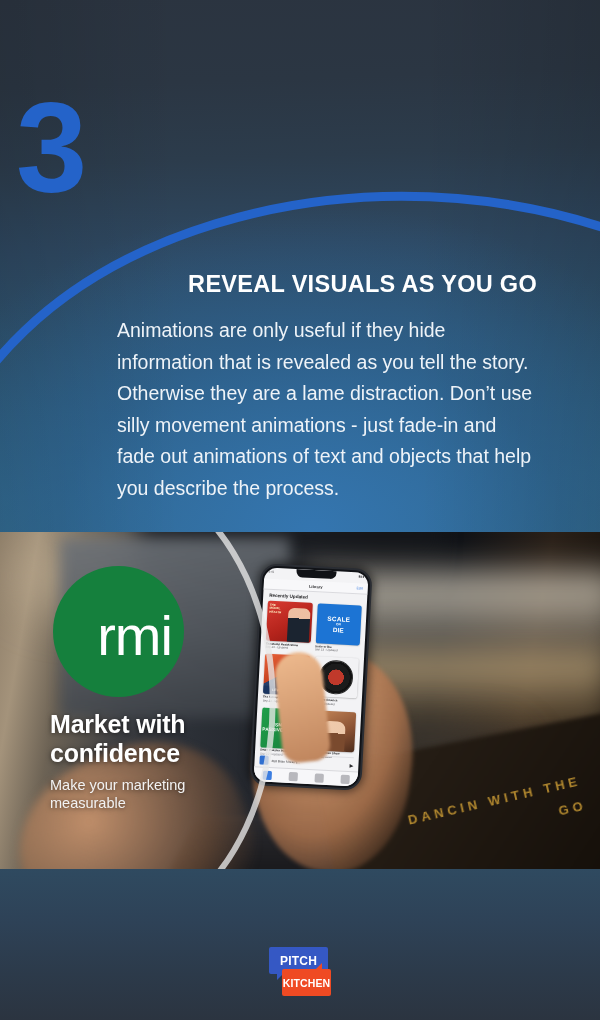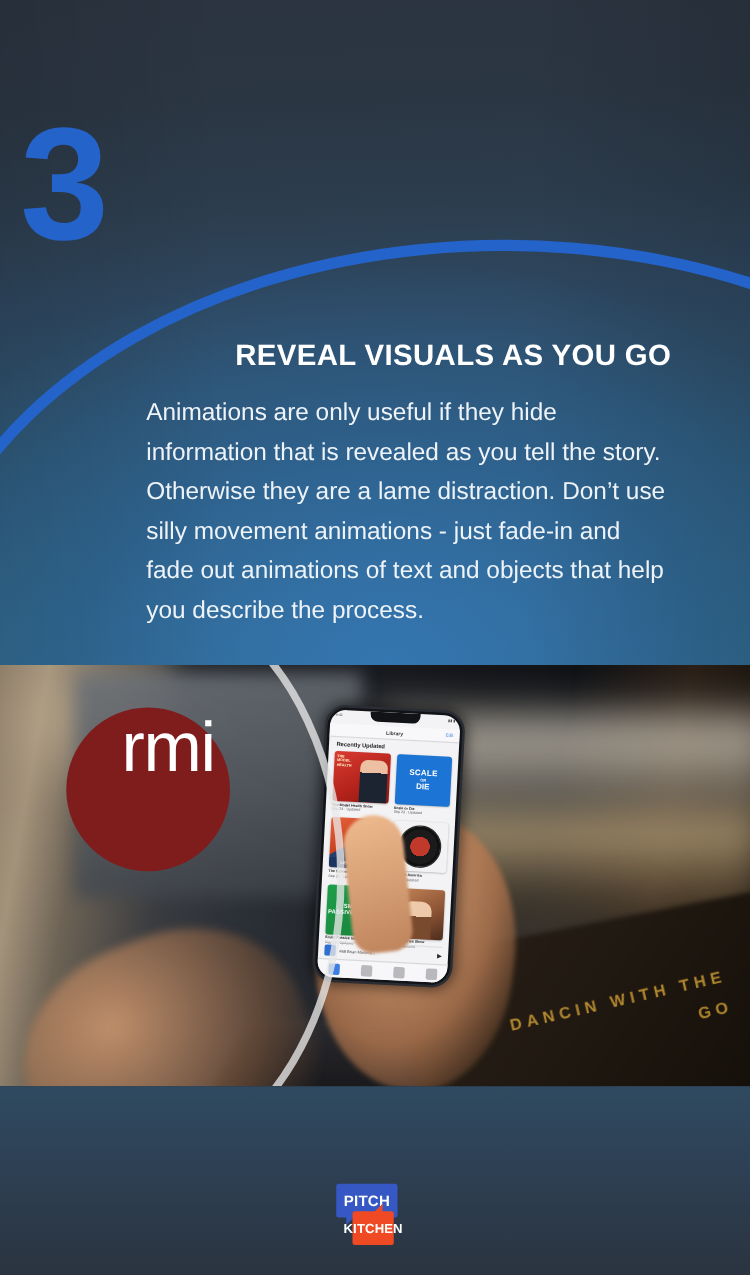--- a/index.html
+++ b/index.html
@@ -307,22 +307,22 @@
     width:600px; height:337px;
     pointer-events:none;
   }
 
   
   .rmi-logo {
     position:absolute;
     left:53px; top:34px;
     width:131px; height:131px;
     border-radius:50%;
-    background:#7f1d1d;
-    display:flex; align-items:flex-start; justify-content:center;
+    background:#15803d;
+    display:flex; align-items:center; justify-content:center;
   }
   .rmi-text {
     font-size:56px;
     font-weight:400;
     color:#ffffff;
     letter-spacing:-1px;
     line-height:1;
     transform:translate(16px,4px);
     font-family:"Liberation Sans", sans-serif;
   }
@@ -363,35 +363,35 @@
   }
   .bubble {
     position:absolute;
     display:flex; align-items:center; justify-content:center;
     color:#ffffff;
     font-weight:bold;
     font-family:"Liberation Sans", sans-serif;
   }
   .bubble-pitch {
     left:0; top:0;
-    width:49px; height:27px;
+    width:59px; height:27px;
     background:#3558c4;
     border-radius:2px;
     font-size:12px;
     letter-spacing:0.2px;
   }
   .bubble-pitch::after {
     content:"";
     position:absolute; left:8px; bottom:-6px;
     border-left:7px solid #3558c4;
     border-bottom:7px solid transparent;
   }
   .bubble-kitchen {
     left:13px; top:22px;
-    width:33px; height:27px;
+    width:49px; height:27px;
     background:#ef4a23;
     border-radius:2px;
     font-size:10.5px;
     letter-spacing:0.1px;
     text-align:center;
   }
   .bubble-kitchen::after {
     content:"";
     position:absolute; right:9px; top:-6px;
     border-right:7px solid #ef4a23;
@@ -538,20 +538,24 @@
     <div class="ph-finger"></div>
 
     <svg class="photo-arc" viewBox="0 0 600 337">
       <path d="M 175 -40 A 165 230 0 0 1 175 380" fill="none" stroke="rgba(232,232,232,0.78)" stroke-width="6"></path>
     </svg>
 
     <div class="rmi-logo">
       <span class="rmi-text">rmi</span>
     </div>
 
+    <div class="photo-caption">
+      <div class="caption-title">Market with confidence</div>
+      <div class="caption-sub">Make your marketing measurable</div>
+    </div>
   </div>
 
   <div class="footer">
     <div class="brand-logo">
       <div class="bubble bubble-pitch">PITCH</div>
       <div class="bubble bubble-kitchen">KITCHEN</div>
     </div>
   </div>
 
 </div>

